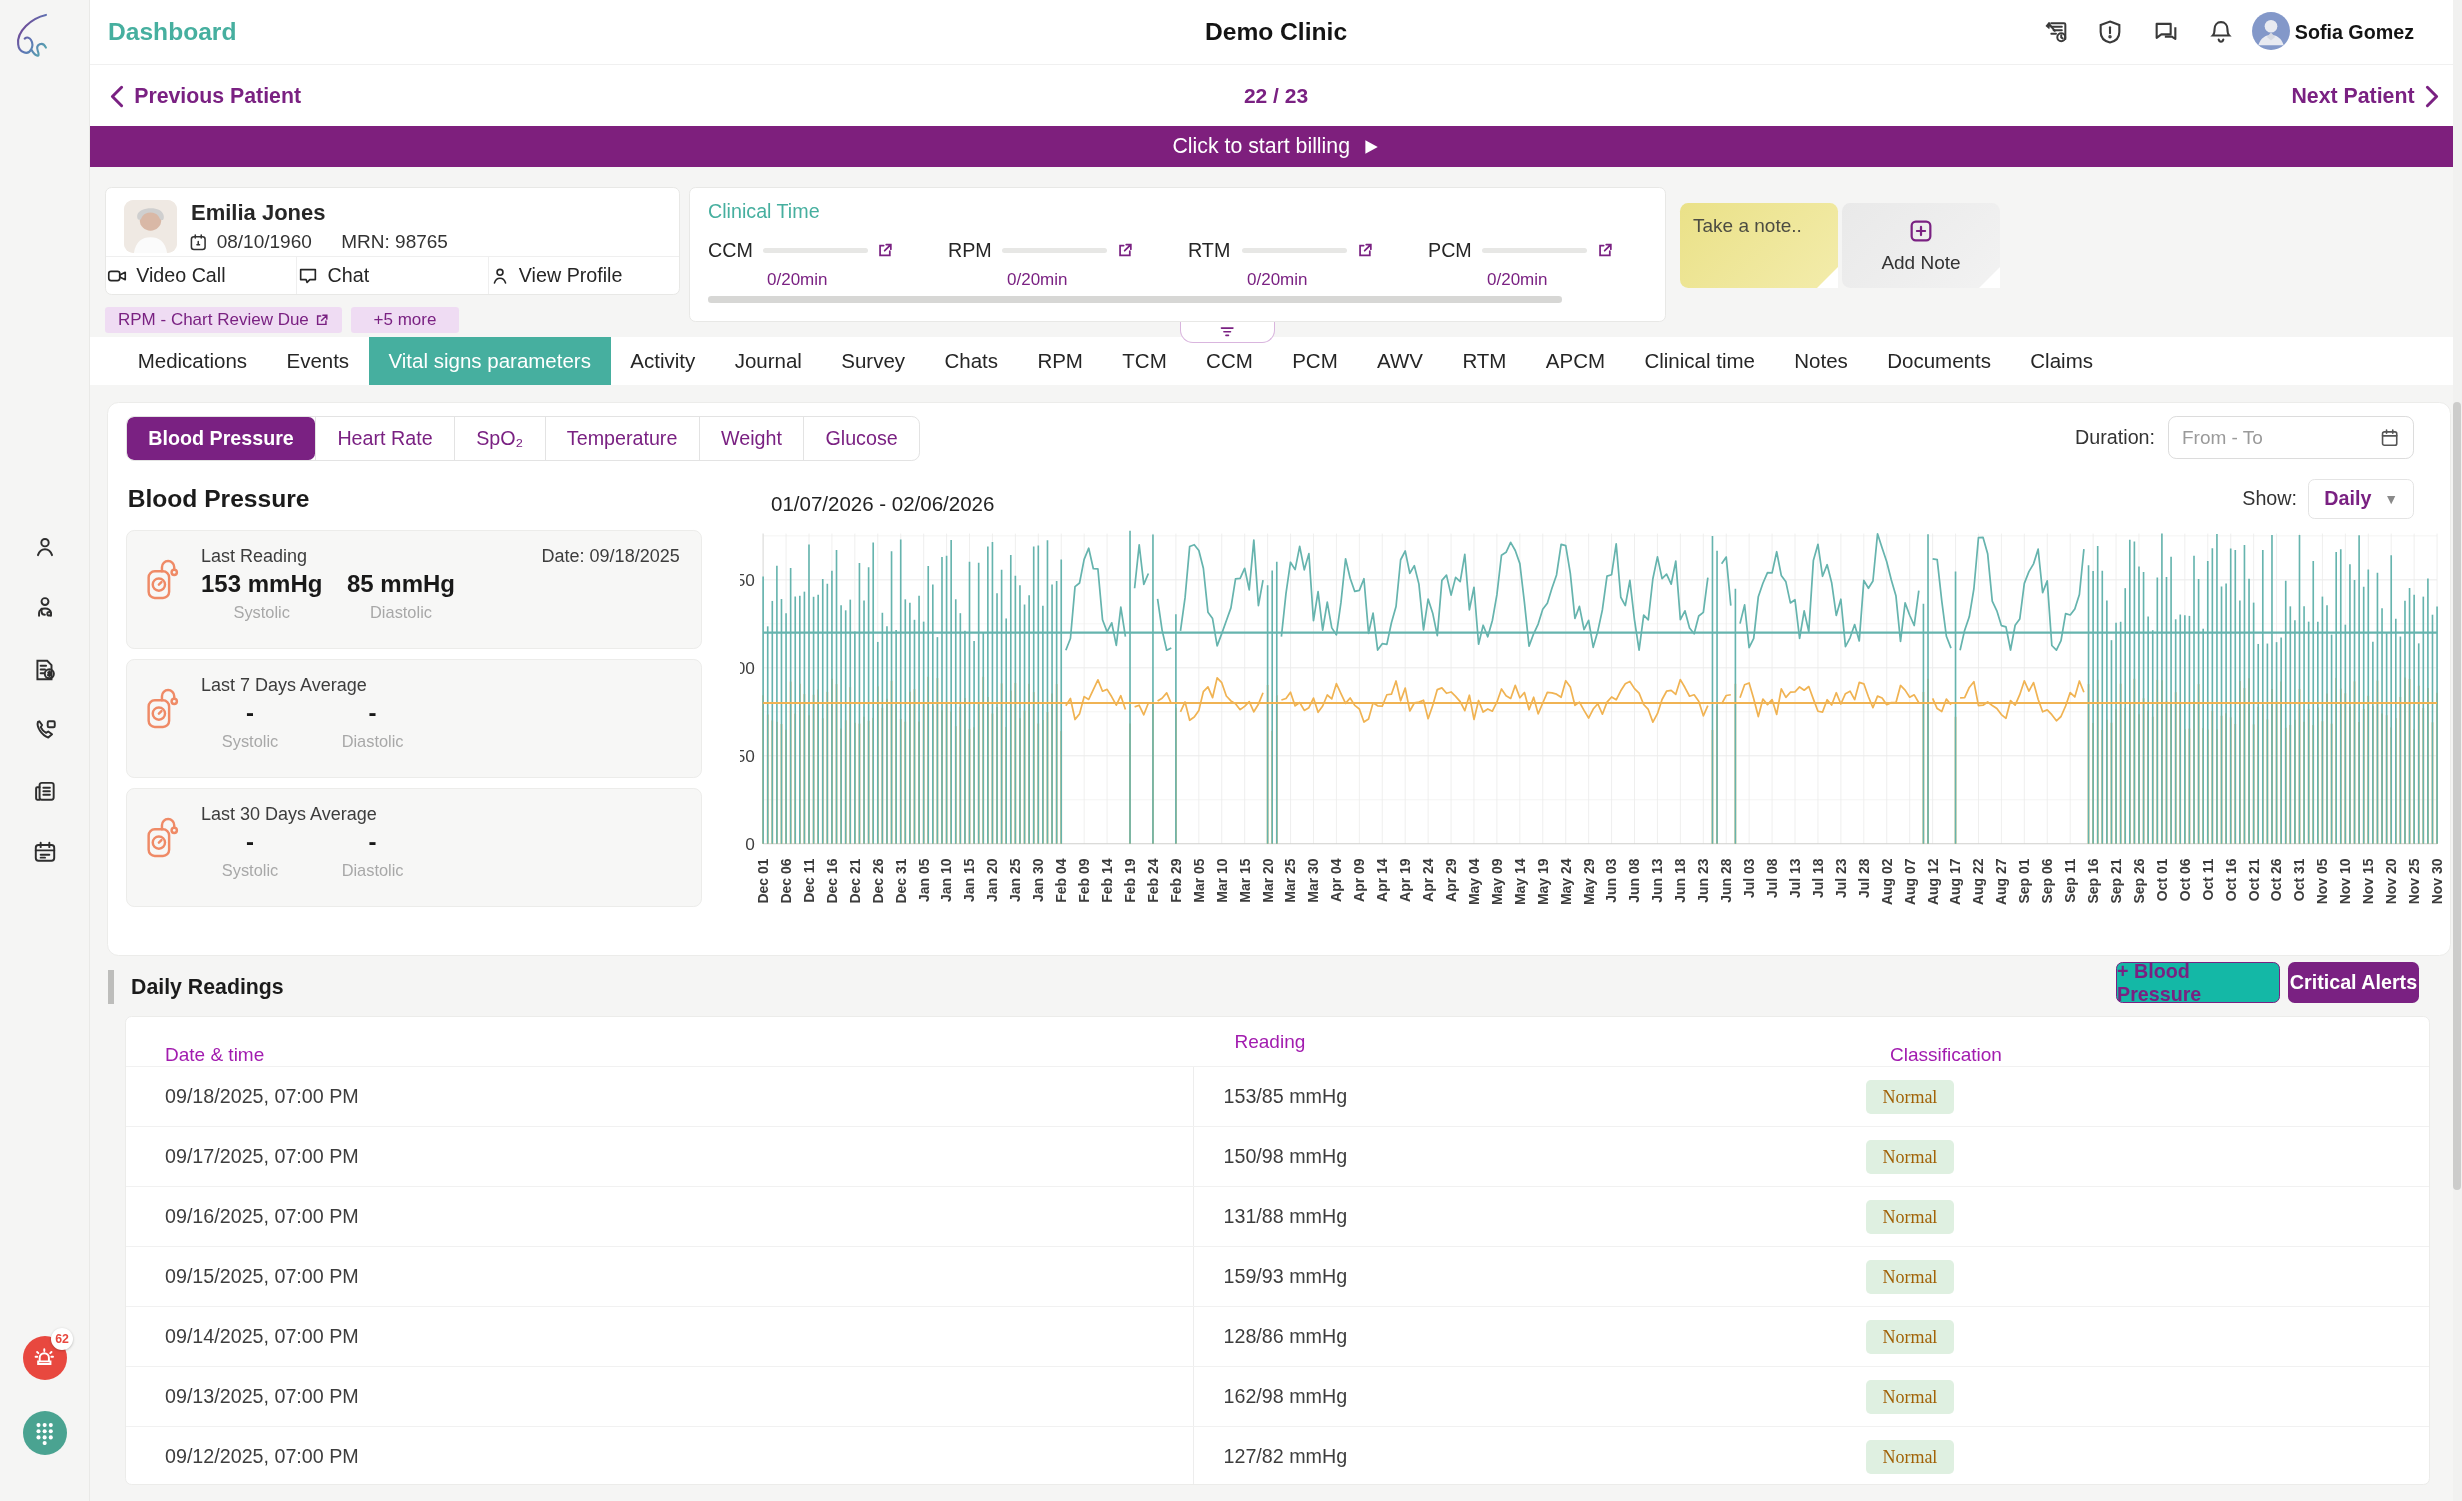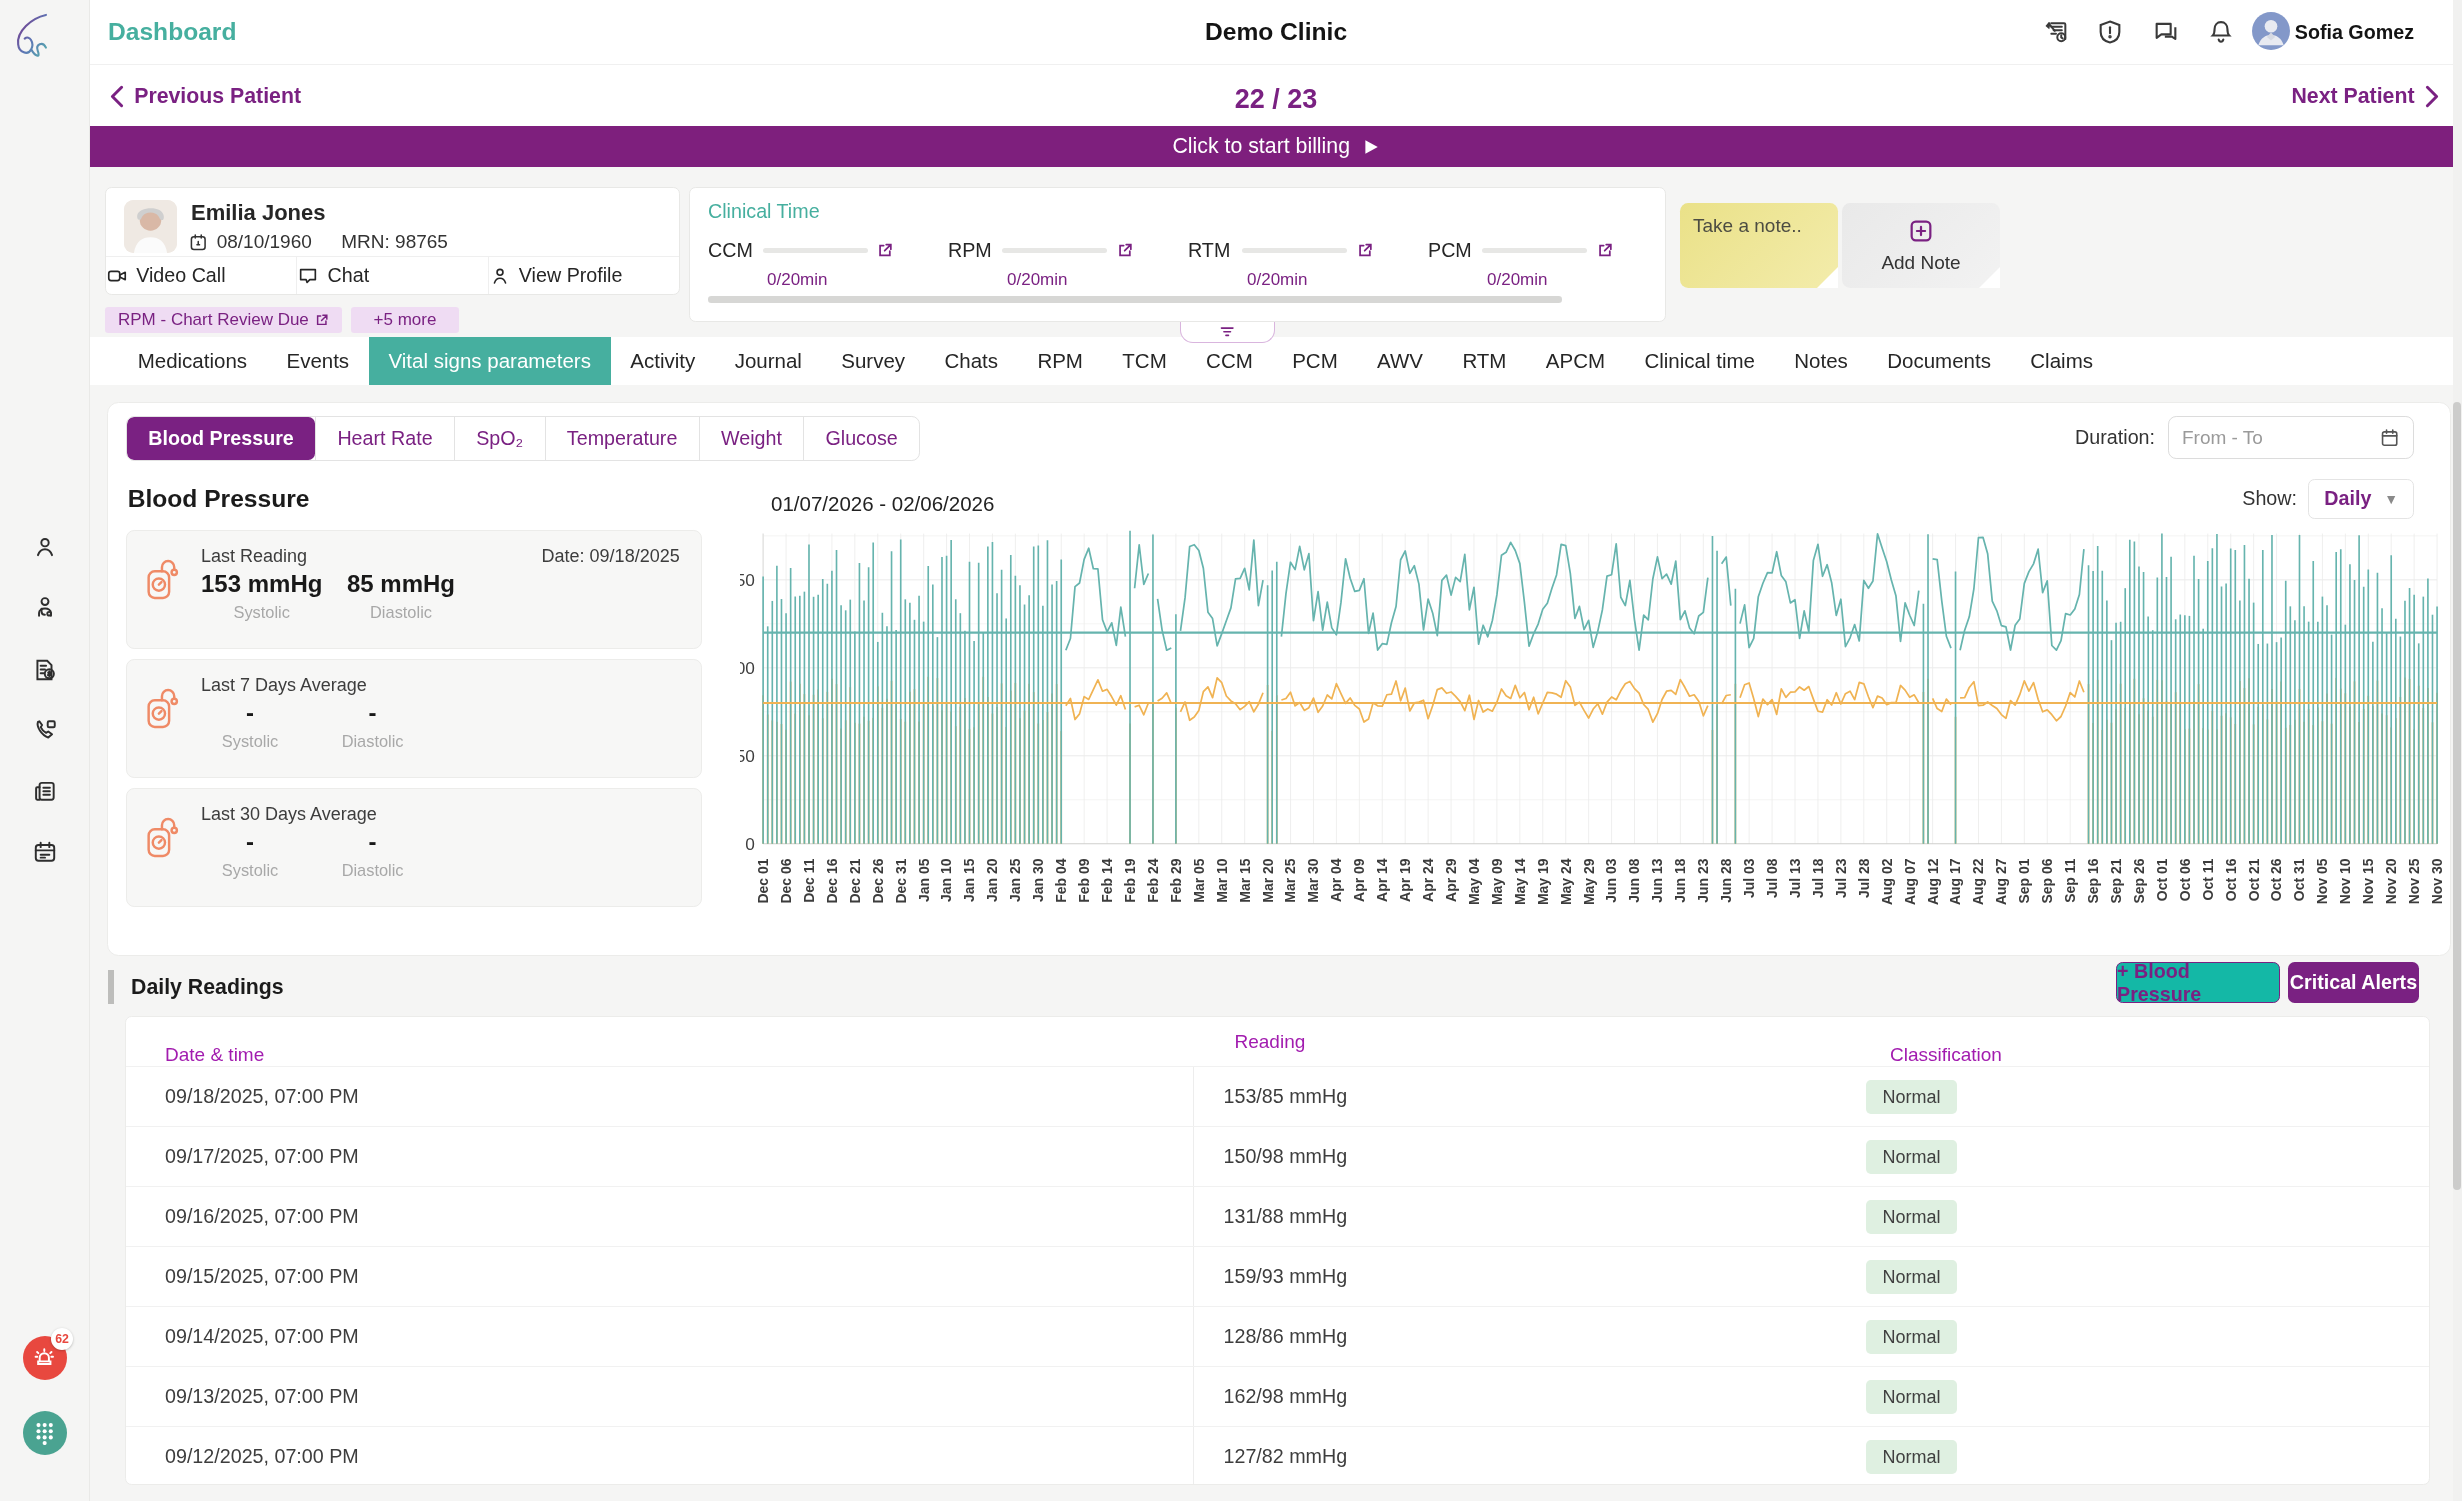--- a/index.html
+++ b/index.html
@@ -22,21 +22,21 @@
   #topbar { left:90px; top:0; width:2372px; height:64px; background:#fff; }
   #page-title { position:absolute; left:18px; top:18px; font-size:24.6px; font-weight:bold; color:#46af9f; }
   #clinic-title { position:absolute; left:50%; transform:translateX(-50%); top:18px; font-size:24.6px; font-weight:bold; color:#141414; }
   .hicon { position:absolute; top:18px; color:#3a3a3a; }
   #avatar { position:absolute; top:12.3px; width:38px; height:38px; border-radius:50%; background:#8398c9; overflow:hidden; }
   #user-name { position:absolute; top:21.3px; font-size:19.7px; font-weight:bold; color:#141414; white-space:nowrap; }
 
   
   #patient-nav { left:90px; top:64px; width:2372px; height:62px; background:#fff; border-top:0.8px solid #f0f0f0; }
   .navlink { position:absolute; top:19px; font-size:21.3px; font-weight:bold; color:#7a2182; display:flex; align-items:center; gap:8.2px; cursor:pointer; }
-  #patient-counter { position:absolute; left:50%; transform:translateX(-50%); top:19px; font-size:27px; font-weight:bold; color:#7a2182; }
+  #patient-counter { position:absolute; left:50%; transform:translateX(-50%); top:19px; font-size:21px; font-weight:bold; color:#7a2182; }
 
   
   #billing-banner { left:90px; top:126px; width:2372px; height:41px; background:#7e1f7d; color:#fff;
     display:flex; align-items:center; justify-content:center; gap:11.5px; font-size:21.3px; cursor:pointer; }
 
   
   .card { position:absolute; background:#fff; border:0.8px solid #e8e8e6; border-radius:6.6px; }
   #patient-card { left:105px; top:187px; width:575px; height:108px; }
   #p-avatar { position:absolute; left:18px; top:12.3px; width:53px; height:53px; border-radius:9.8px; overflow:hidden; background:#efe8e2; }
   #p-name { position:absolute; left:85px; top:11.5px; font-size:22px; font-weight:bold; color:#262626; }
@@ -111,21 +111,21 @@
     color:#fff; font-size:19.7px; font-weight:bold; display:flex; align-items:center; justify-content:center; cursor:pointer; }
 
   #table-card { left:125px; top:1016px; width:2305px; height:469px; background:#fff; border:0.8px solid #ececea; border-radius:6.6px; overflow:hidden; }
   #thead { display:flex; height:49px; align-items:flex-end; font-size:19px; color:#a21caf;gap:12px; }
   .trow { display:flex; height:60px; align-items:center; border-top:0.8px solid #f1f1f1; font-size:19.7px; color:#3d3d3d; }
   .td-date { width:1067px; padding-left:39px; }
   .td-reading { width:624px; padding-left:29.5px; align-self:stretch; display:flex; align-items:center; }
   .trow .td-reading { border-left:0.8px solid #ededed; }
   .td-class { flex:1; padding-left:49px; }
   #thead .td-reading { border-left:none; }
-  .badge { background:#dff0e1; color:#404040; font-size:18px; padding:7.4px 16.4px; border-radius:4.9px; }
+  .badge { background:#dff0e1; color:#a16207; font-size:18px; padding:7.4px 16.4px; border-radius:4.9px;font-family:Liberation Serif, serif; }
 
   
   #pg-track { left:2453px; top:0; width:9.8px; height:1501px; background:#f1f1f0; z-index:40; }
   #pg-thumb { left:2453px; top:402px; width:8.2px; height:788px; background:#cccccb; border-radius:4.1px; z-index:41; }
 </style>
 </head>
 <body>
 
 <div id="sidebar" class="abs">
   <div id="logo">

